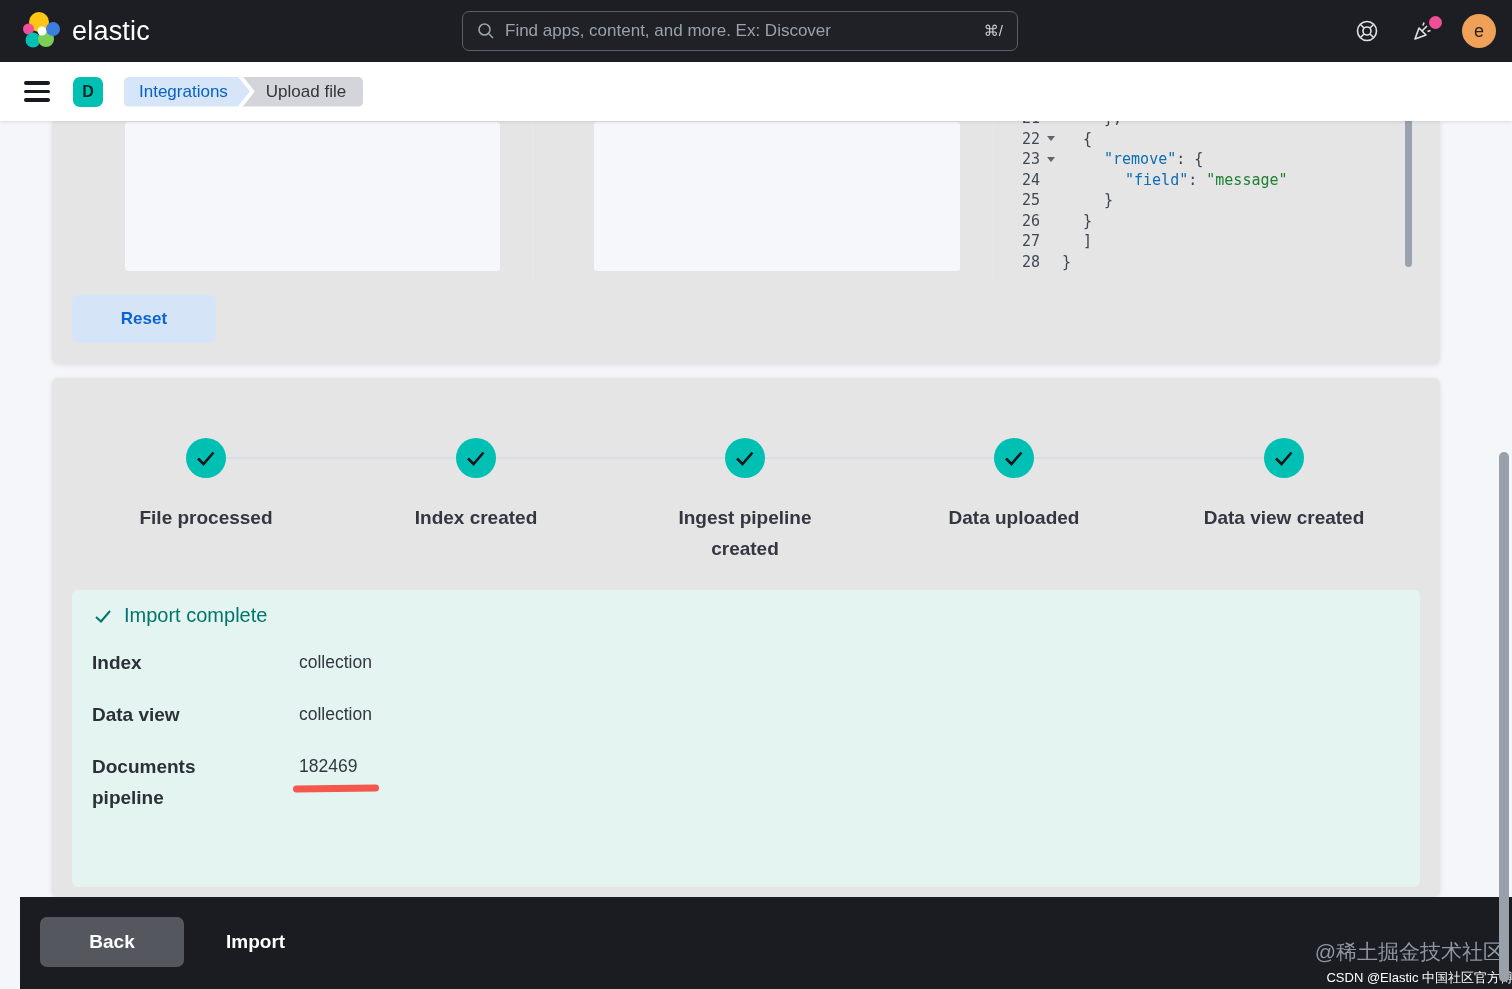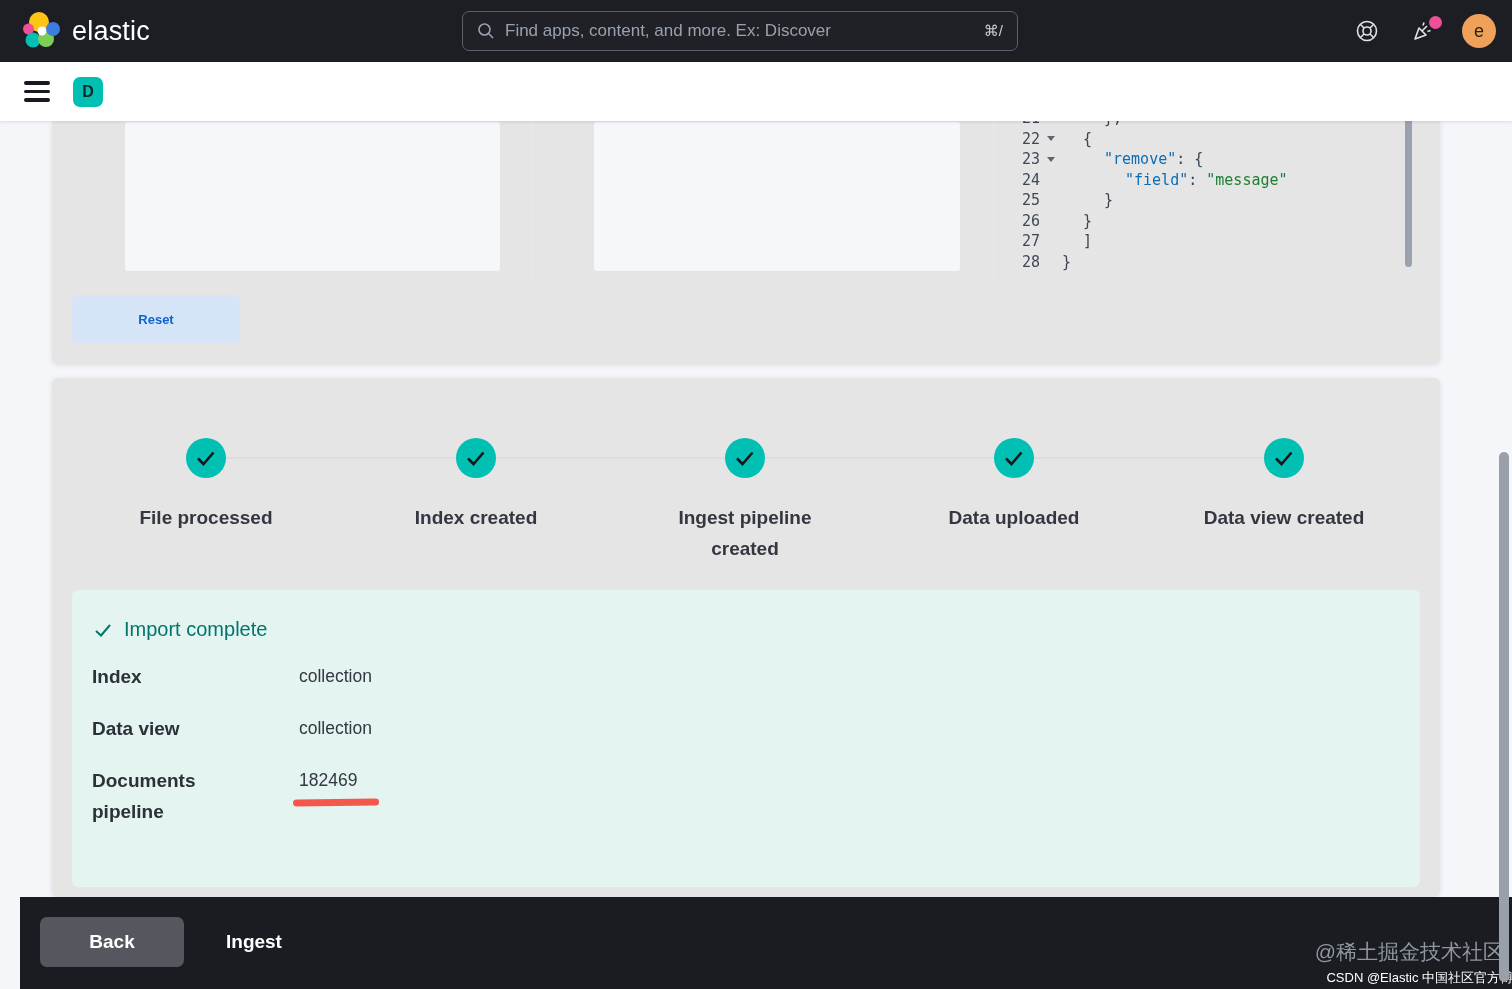--- a/index.html
+++ b/index.html
@@ -46,31 +46,31 @@
   .fold-caret { width:0; height:0; border-left:4.5px solid transparent; border-right:4.5px solid transparent; border-top:5.5px solid #5b6672; cursor:pointer; }
   .code-content { white-space:pre; display:flex; align-items:stretch; height:100%; }
   .guide { display:inline-block; width:21px; border-left:1px solid #e2e6ec; }
   .lead { display:inline-block; }
   .tk { display:flex; align-items:center; }
   .tk-key { color:#0d6cb3; }
   .tk-str { color:#1e7e34; }
   .tk-punct { color:#3b4450; }
   .editor-scrollbar { position:absolute; left:1353px; top:-6px; width:7px; height:152px; background:#9aa2ae; border-radius:4px; }
 
-  .reset-btn { position:absolute; left:20px; top:174px; width:168px; height:48px; background:#d6e4f8; color:#0d64cf; font-weight:bold; font-size:13px; border:none; border-radius:6px; cursor:pointer; font-family:"Liberation Sans",sans-serif; }
+  .reset-btn { position:absolute; left:20px; top:174px; width:144px; height:48px; background:#d6e4f8; color:#0d64cf; font-weight:bold; font-size:17px; border:none; border-radius:6px; cursor:pointer; font-family:"Liberation Sans",sans-serif; }
 
   
   .stepper { position:absolute; left:0; top:0; width:1388px; height:200px; }
   .step-line { position:absolute; left:154px; top:79px; width:1078px; height:2px; background:#d8dde6; }
   .step { position:absolute; top:60px; width:220px; margin-left:-110px; display:flex; flex-direction:column; align-items:center; }
   .step-circle { width:40px; height:40px; border-radius:50%; background:#00bfb3; display:flex; align-items:center; justify-content:center; z-index:2; }
   .step-label { margin-top:24px; font-size:19px; font-weight:bold; color:#343741; text-align:center; line-height:31px; max-width:170px; }
 
   
-  .import-panel { position:absolute; left:20px; top:212px; width:1348px; height:297px; background:#e4f5f1; border-radius:6px; padding:28px 20px; }
+  .import-panel { position:absolute; left:20px; top:212px; width:1348px; height:297px; background:#e4f5f1; border-radius:6px; padding:14px 20px; }
   .import-title { display:flex; align-items:center; gap:10px; color:#00756b; font-size:20px; margin-bottom:20px; }
   .summary-rows { }
   .summary-row { display:grid; grid-template-columns:207px 1fr; margin-bottom:21px; }
   .summary-label { font-size:19px; font-weight:bold; color:#2c3038; line-height:31px; max-width:160px; }
   .summary-value { font-size:17.5px; color:#343741; line-height:31px; }
   .red-line { width:86px; height:7px; background:#f4574c; border-radius:4px; margin-top:3px; margin-left:-6px; transform:rotate(-.6deg); }
 
   
   .bottom-bar { position:absolute; left:0; top:897px; width:1512px; height:92px; background:#1a1c22; z-index:40;margin-left:20px; }
   .back-btn { position:absolute; left:20px; top:20px; width:144px; height:50px; background:#55575f; border:none; border-radius:7px; color:#ffffff; font-size:19px; font-weight:bold; cursor:pointer; font-family:"Liberation Sans",sans-serif; }
@@ -134,20 +134,24 @@
 
 <nav class="crumb-bar">
   <div class="hamburger">
       <i></i>
       <i></i>
       <i></i>
     </div>
   <div class="space-badge">
     <span>D</span>
   </div>
+  <div class="crumbs">
+    <div class="crumb crumb-primary">Integrations</div>
+    <div class="crumb crumb-last">Upload file</div>
+  </div>
 </nav>
 
 <section class="card" id="card-top">
   <div class="preview-box" id="preview-1"></div>
   <div class="v-divider" style="left:480px;"></div>
   <div class="preview-box" id="preview-2"></div>
   <div class="v-divider" style="left:941px;"></div>
 
   <div class="editor" id="code-editor">
       <div class="code-line"><span class="ln">21</span><span class="caret-cell"></span><span class="code-content"><span class="guide"></span><span class="guide"></span><span class="tk tk-punct">},</span></span></div>
@@ -228,18 +232,18 @@
         <div class="summary-row">
           <div class="summary-label">Documents pipeline</div>
           <div class="summary-value"><span>182469</span><div class="red-line"></div></div>
         </div>
       </div>
   </div>
 </section>
 
 <footer class="bottom-bar">
   <button class="back-btn">Back</button>
-  <button class="cancel-btn">Ingest</button>
+  <button class="cancel-btn">Import</button>
   <div class="wm-large">@稀土掘金技术社区</div>
   <div class="wm-small">CSDN @Elastic 中国社区官方博客</div>
 </footer>
 
 <div class="page-scrollbar"></div>
 
 </body></html>

